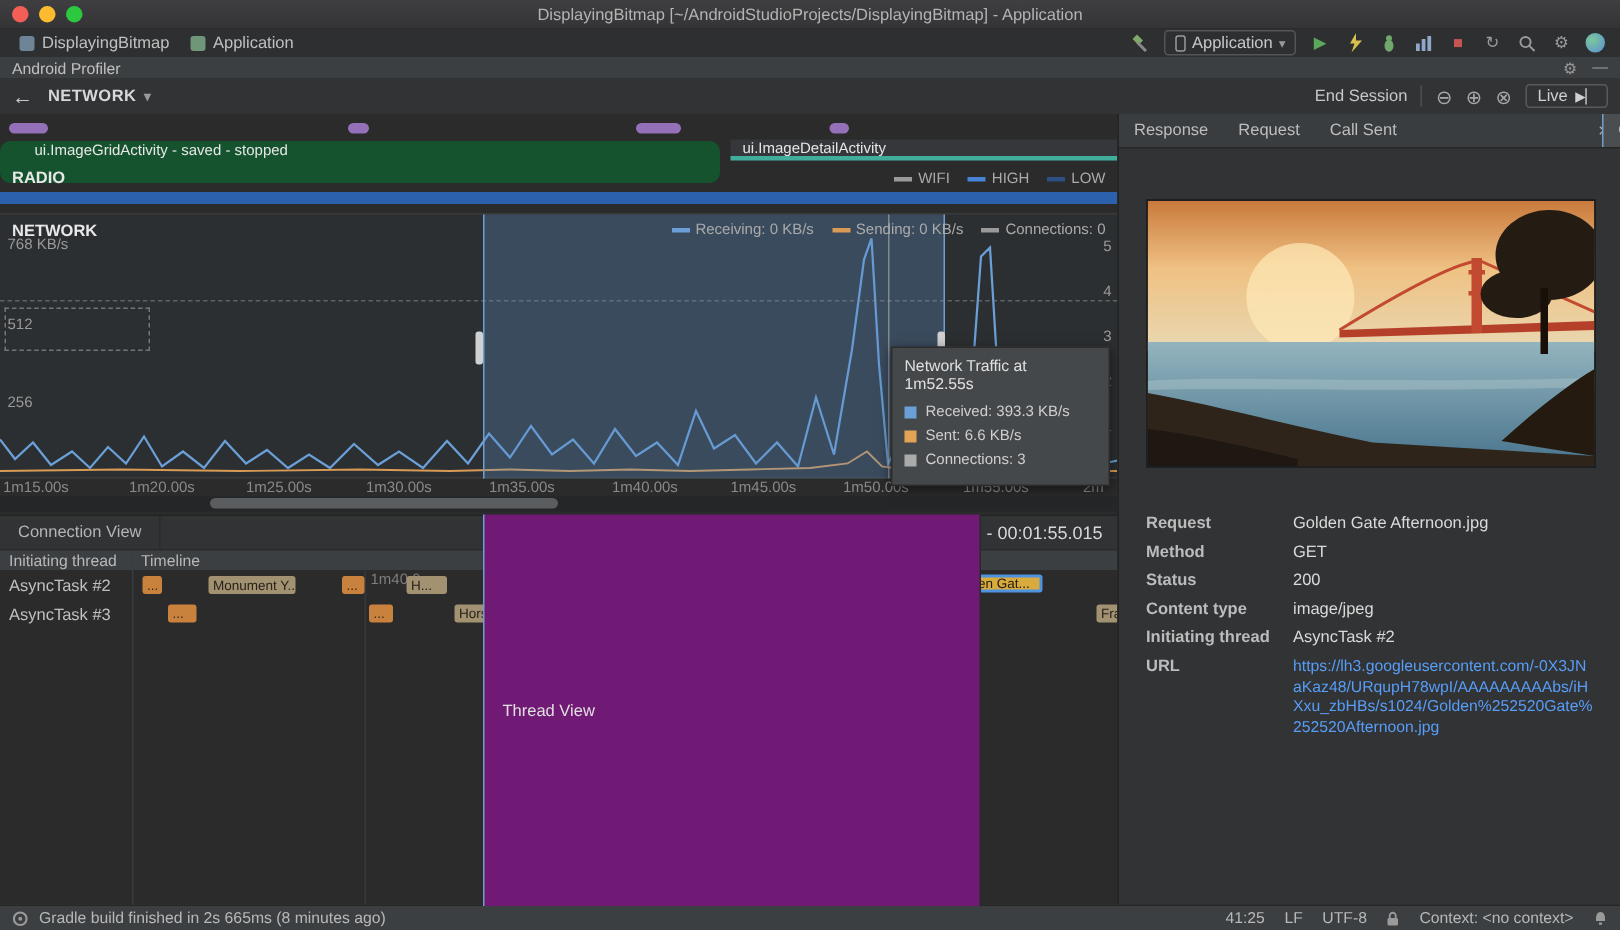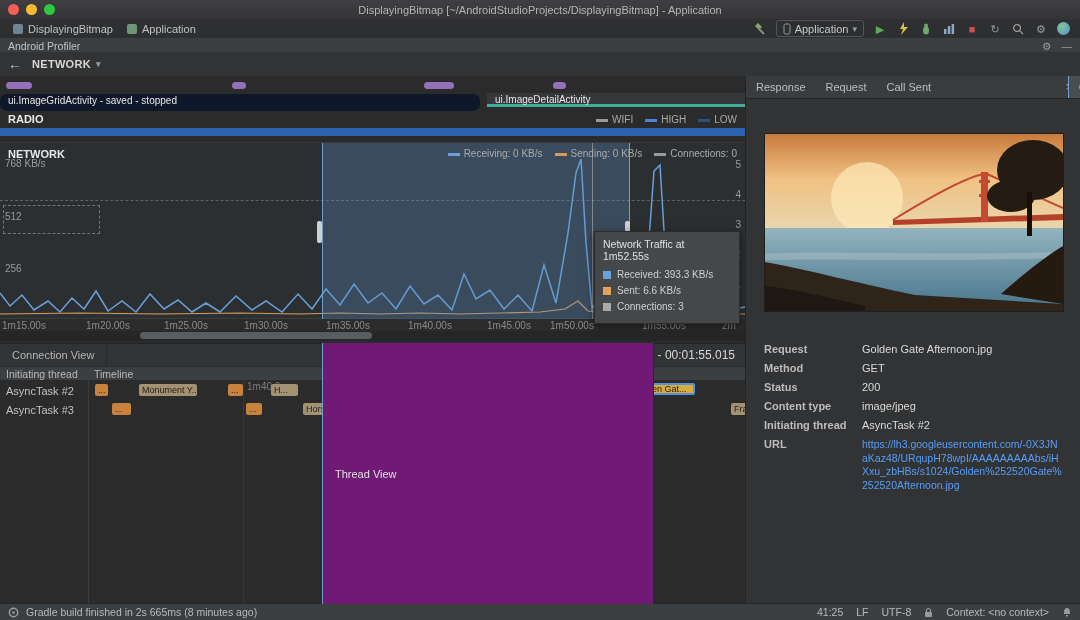--- a/index.html
+++ b/index.html
@@ -35,21 +35,21 @@
   .endsession{color:#c8c8c8}
   .vsep{width:1px;height:14px;background:#505050}
   .circ{color:#a8a8a8;font-size:13px}
   .live-btn{display:flex;align-items:center;gap:5px;border:1px solid #5a5a5a;border-radius:3px;padding:1px 7px;color:#d0d0d0}
   
   .main{position:absolute;top:76px;bottom:16px;left:0;right:0}
   .left{position:absolute;left:0;top:0;width:745px;bottom:0;background:#2b2b2b;overflow:hidden}
   
   .pill{position:absolute;top:6px;height:7px;border-radius:4px;background:#9470b8}
   .activityrow{position:absolute;top:17px;left:0;right:0;height:16px}
-  .actseg1{position:absolute;left:0;width:480px;height:17px;top:1px;background:#0f172a;border-radius:7px;color:#e6e6e6;font-size:10px;line-height:13px;padding-left:8px;box-sizing:border-box;white-space:nowrap;overflow:hidden}
+  .actseg1{position:absolute;left:0;width:480px;height:28px;top:1px;background:#14532d;border-radius:7px;color:#e6e6e6;font-size:10px;line-height:13px;padding-left:23px;box-sizing:border-box;white-space:nowrap;overflow:hidden}
   .actseg2{position:absolute;left:487px;right:0;height:14px;top:0;background:#35373a;border-bottom:3px solid #3fae9b;color:#e6e6e6;font-size:10px;line-height:13px;padding-left:8px;box-sizing:border-box}
   
   .radiorow{position:absolute;top:36px;left:0;right:0;height:30px}
   .radio-label{position:absolute;left:8px;top:1px;color:#e8e8e8;font-weight:bold}
   .legend{position:absolute;right:8px;top:2px;display:flex;gap:12px;align-items:center;font-size:10px;color:#aaa}
   .lsw{display:inline-block;width:12px;height:3px;margin-right:4px;vertical-align:middle}
   .radio-bar{position:absolute;top:16px;left:0;right:0;height:8px;background:#2c61ad}
   
   .chart{position:absolute;top:66px;height:176px;left:0;right:0;background:#2c2f31;border-top:1px solid #3a3a3a}
   .chart svg.lines{position:absolute;left:0;top:0;z-index:0}
@@ -185,20 +185,31 @@
       <span>⚙</span>
       <span>—</span>
     </span>
   </div>
 
   <div class="ptoolbar">
     <span class="back">←</span>
     <span class="stage">
       <span>NETWORK</span>
       <span class="caret">▾</span>
+    </span>
+    <span class="pt-right">
+      <span class="endsession">End Session</span>
+      <span class="vsep"></span>
+      <span class="circ">⊖</span>
+      <span class="circ">⊕</span>
+      <span class="circ">⊗</span>
+      <span class="live-btn">
+        <span>Live</span>
+        <span style="font-size:9px">▶▏</span>
+      </span>
     </span>
   </div>
 
   <div class="main">
 
     <div class="left">
 
       <span class="pill" style="left:6px;width:26px"></span>
       <span class="pill" style="left:232px;width:14px"></span>
       <span class="pill" style="left:424px;width:30px"></span>
@@ -262,21 +273,21 @@
       </div>
 
       <div class="xaxis">
         <span class="xt" style="left:2px">1m15.00s</span>
         <span class="xt" style="left:86px">1m20.00s</span>
         <span class="xt" style="left:164px">1m25.00s</span>
         <span class="xt" style="left:244px">1m30.00s</span>
         <span class="xt" style="left:326px">1m35.00s</span>
         <span class="xt" style="left:408px">1m40.00s</span>
         <span class="xt" style="left:487px">1m45.00s</span>
-        <span class="xt" style="left:550px">1m50.00s</span>
+        <span class="xt" style="left:562px">1m50.00s</span>
         <span class="xt" style="left:642px">1m55.00s</span>
         <span class="xt" style="left:722px">2m</span>
       </div>
       <div class="rangebar">
         <div class="rhandle"></div>
       </div>
 
       <div class="bpanel">
         <div class="bp-tabs">
           <div class="bp-tab">Connection View</div>

